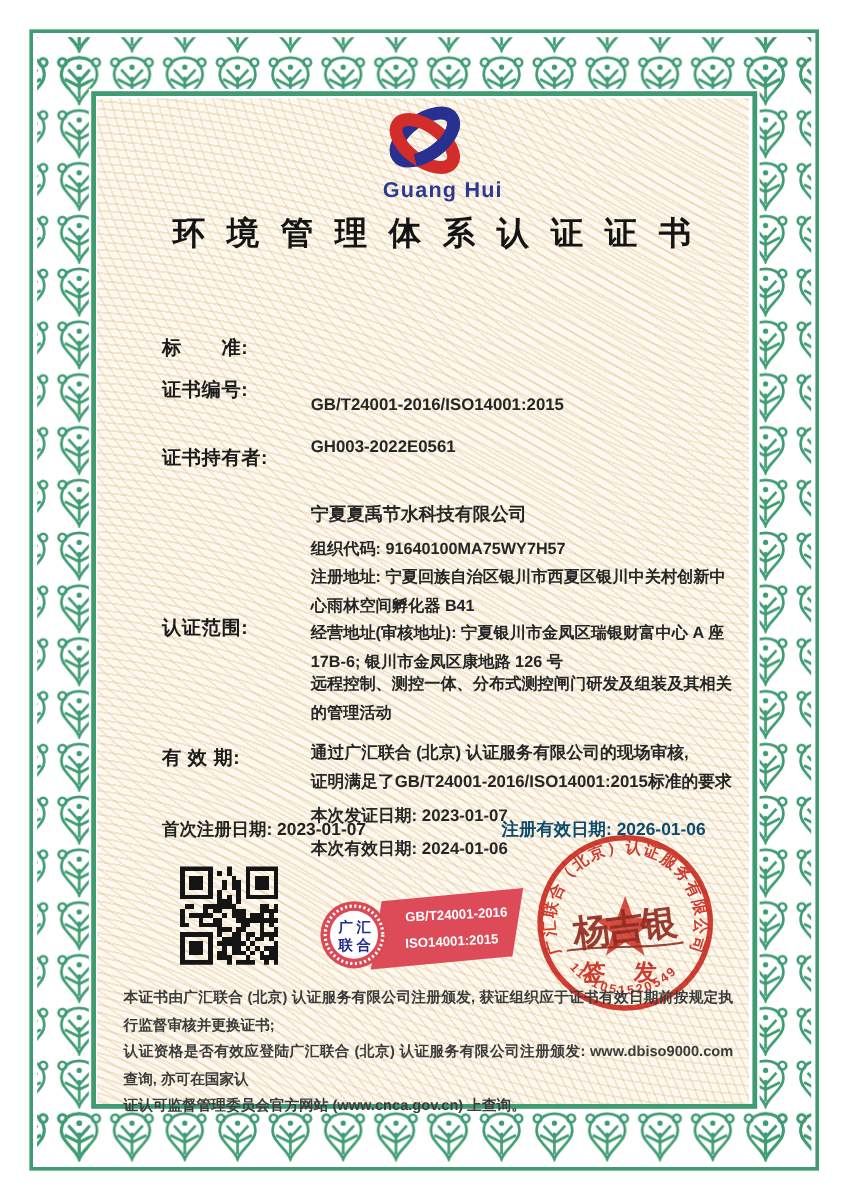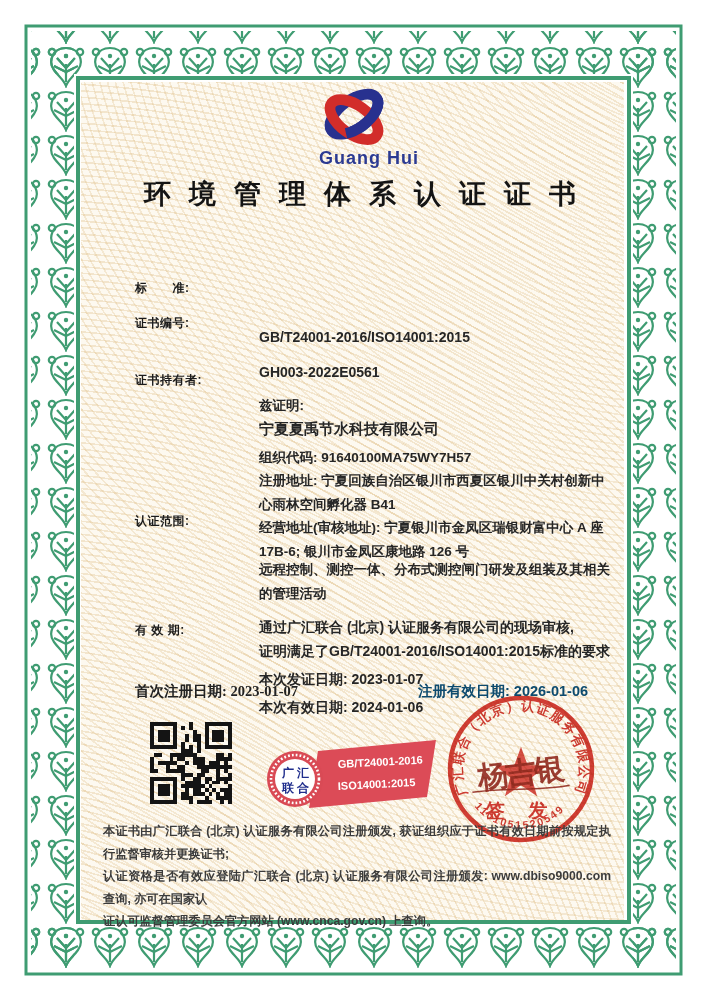--- a/index.html
+++ b/index.html
@@ -16,25 +16,25 @@
     background-image:
       repeating-radial-gradient(circle at -12% 125%, rgba(219,183,122,.30) 0 1.6px, rgba(0,0,0,0) 1.6px 6.5px),
       repeating-radial-gradient(circle at 112% -18%, rgba(219,183,122,.26) 0 1.6px, rgba(0,0,0,0) 1.6px 7.5px);
   }
   .frame-svg{position:absolute;left:0;top:0;}
   .abs{position:absolute;}
   .center{left:0;right:0;text-align:center;padding-left:31px;}
   .brand-name{top:148px;font-size:18px;font-weight:700;color:#2b3a92;letter-spacing:1px;}
   .title{top:176px;font-size:27px;font-weight:800;color:#141414;letter-spacing:18px;white-space:nowrap;}
   .row{position:absolute;left:135px;right:90px;display:flex;align-items:flex-start;}
-  .row .lab{flex:none;width:124px;font-size:12px;font-weight:800;color:#1b1b1b;letter-spacing:.5px;}
+  .row .lab{flex:none;width:124px;font-size:16px;font-weight:800;color:#1b1b1b;letter-spacing:.5px;}
   .row .val{flex:1;font-size:14px;font-weight:700;color:#262626;line-height:24px;margin-top:45px;}
   .row .val.sm{font-size:13.5px;}
   .row .val.big{font-size:15px;font-weight:800;}
-  .pair-left{left:135px;font-size:14.5px;font-weight:800;color:#222;font-family:Liberation Serif, serif;}
+  .pair-left{left:135px;font-size:14.5px;font-weight:800;color:#222;}
   .pair-right{left:370px;font-size:14.5px;font-weight:800;color:#0c4a6e;margin-left:48px;}
   .qr{left:150px;top:722px;width:82px;height:82px;}
   .badge{left:264px;top:735px;width:176px;height:88px;}
   .seal{left:444px;top:692px;width:154px;height:154px;opacity:.93;mix-blend-mode:multiply;}
   .footer{left:103px;width:508px;top:820px;font-size:12.2px;font-weight:700;color:#3b3b3b;line-height:22.5px;text-align:justify;}
   .addr-row{top:876px;font-size:15px;font-weight:800;color:#242424;}
   .addr-row span{margin:0 12px;}
 </style>
 </head>
 <body>
@@ -75,24 +75,20 @@
   <div class="row" style="top:280px">
     <span class="lab">标　　准:</span>
     <span class="val">GB/T24001-2016/ISO14001:2015</span>
   </div>
 
   <div class="row" style="top:315px">
     <span class="lab">证书编号:</span>
     <span class="val">GH003-2022E0561</span>
   </div>
 
-  <div class="row" style="top:349px">
-    <span class="lab"></span>
-    <span class="val sm">兹证明:</span>
-  </div>
 
   <div class="row" style="top:372px">
     <span class="lab">证书持有者:</span>
     <span class="val big">宁夏夏禹节水科技有限公司</span>
   </div>
 
   <div class="row" style="top:401px">
     <span class="lab"></span>
     <span class="val sm">组织代码: 91640100MA75WY7H57</span>
   </div>

